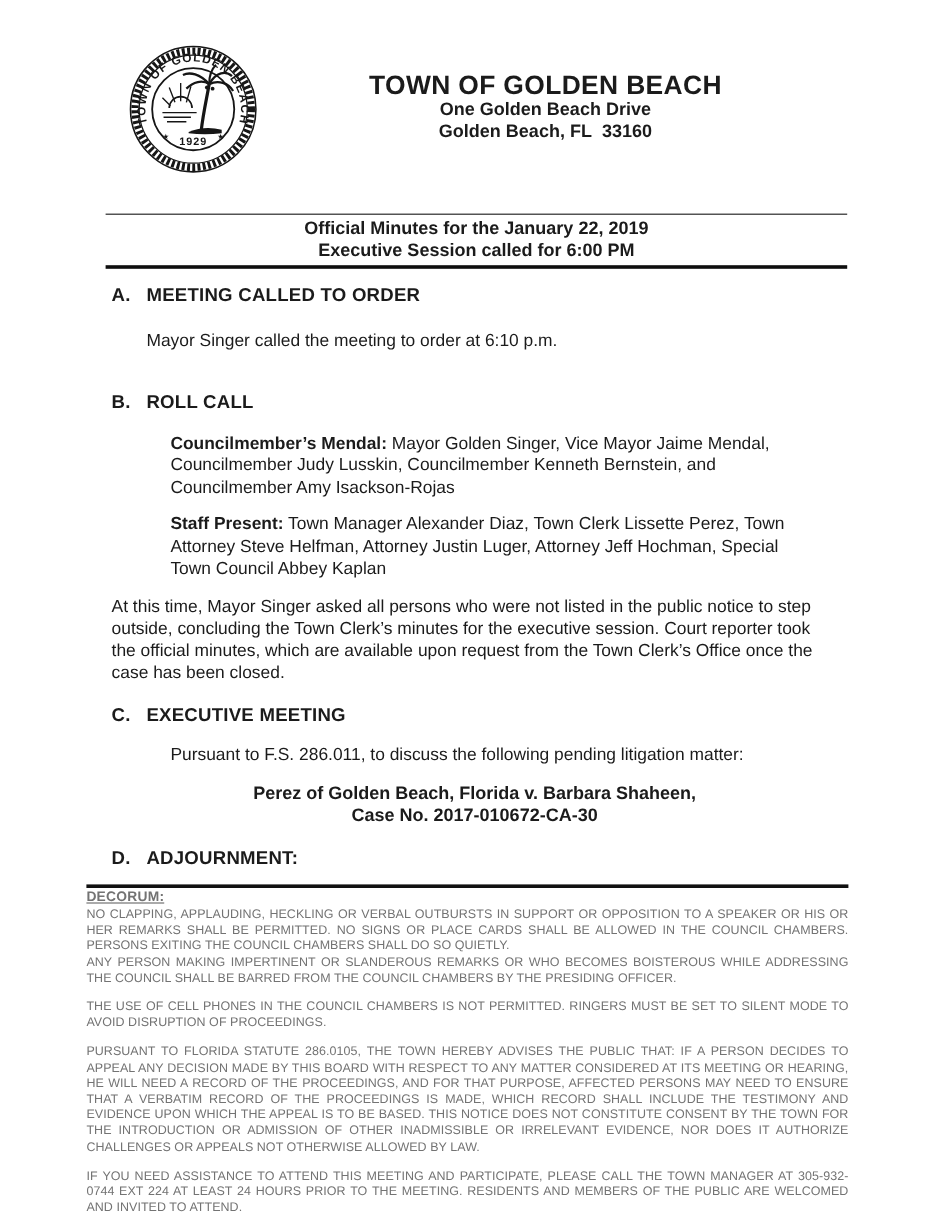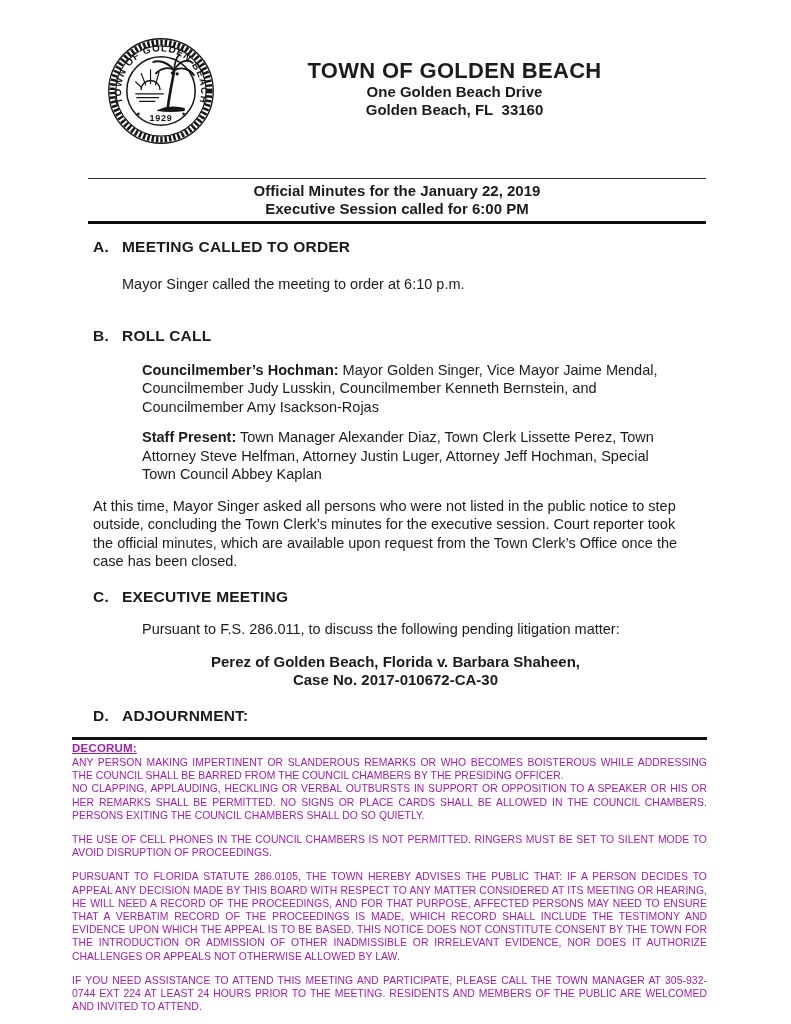--- a/index.html
+++ b/index.html
@@ -94,21 +94,21 @@
     font-size: 15px;
     line-height: 18px;
   }
   
   .footer {
     margin-left: -21px;
     margin-right: -9px;
     margin-top: 12px;
     border-top: 3px solid #111111;
     padding-top: 2px;
-    color: #a21caf;
+    color: #737373;
   }
   .decorum-heading {
     font-size: 11.5px;
     font-weight: bold;
     text-decoration: underline;
     letter-spacing: 0.2px;
     line-height: 13px;
     margin-bottom: 1px;
   }
   .footer p {
@@ -183,42 +183,42 @@
     <div class="section-heading h-a">
       <span class="letter">A.</span>
       <span class="heading-title">MEETING CALLED TO ORDER</span>
     </div>
     <div class="body-text indent1">Mayor Singer called the meeting to order at 6:10 p.m.</div>
 
     <div class="section-heading h-b">
       <span class="letter">B.</span>
       <span class="heading-title">ROLL CALL</span>
     </div>
-    <div class="body-text indent2"><b>Councilmember’s Hochman:</b><span> Mayor Golden Singer, Vice Mayor Jaime Mendal, Councilmember Judy Lusskin, Councilmember Kenneth Bernstein, and Councilmember Amy Isackson-Rojas</span></div>
+    <div class="body-text indent2"><b>Councilmember’s Mendal:</b><span> Mayor Golden Singer, Vice Mayor Jaime Mendal, Councilmember Judy Lusskin, Councilmember Kenneth Bernstein, and Councilmember Amy Isackson-Rojas</span></div>
     <div class="body-text indent2 gap-block"><b>Staff Present:</b><span> Town Manager Alexander Diaz, Town Clerk Lissette Perez, Town Attorney Steve Helfman, Attorney Justin Luger, Attorney Jeff Hochman, Special Town Council Abbey Kaplan</span></div>
     <div class="body-text flush-para">At this time, Mayor Singer asked all persons who were not listed in the public notice to step outside, concluding the Town Clerk’s minutes for the executive session. Court reporter took the official minutes, which are available upon request from the Town Clerk’s Office once the case has been closed.</div>
 
     <div class="section-heading h-c">
       <span class="letter">C.</span>
       <span class="heading-title">EXECUTIVE MEETING</span>
     </div>
     <div class="body-text indent2" style="width:auto; margin-top:14px;">Pursuant to F.S. 286.011, to discuss the following pending litigation matter:</div>
     <div class="case-block">
       <div>Perez of Golden Beach, Florida v. Barbara Shaheen,</div>
       <div>Case No. 2017-010672-CA-30</div>
     </div>
 
     <div class="section-heading h-d">
       <span class="letter">D.</span>
       <span class="heading-title">ADJOURNMENT:</span>
     </div>
 
     <div class="footer">
       <div class="decorum-heading">DECORUM:</div>
+      <p>NO CLAPPING, APPLAUDING, HECKLING OR VERBAL OUTBURSTS IN SUPPORT OR OPPOSITION TO A SPEAKER OR HIS OR HER REMARKS SHALL BE PERMITTED. NO SIGNS OR PLACE CARDS SHALL BE ALLOWED IN THE COUNCIL CHAMBERS. PERSONS EXITING THE COUNCIL CHAMBERS SHALL DO SO QUIETLY.</p>
       <p>ANY PERSON MAKING IMPERTINENT OR SLANDEROUS REMARKS OR WHO BECOMES BOISTEROUS WHILE ADDRESSING THE COUNCIL SHALL BE BARRED FROM THE COUNCIL CHAMBERS BY THE PRESIDING OFFICER.</p>
-      <p>NO CLAPPING, APPLAUDING, HECKLING OR VERBAL OUTBURSTS IN SUPPORT OR OPPOSITION TO A SPEAKER OR HIS OR HER REMARKS SHALL BE PERMITTED. NO SIGNS OR PLACE CARDS SHALL BE ALLOWED IN THE COUNCIL CHAMBERS. PERSONS EXITING THE COUNCIL CHAMBERS SHALL DO SO QUIETLY.</p>
       <p class="spaced">THE USE OF CELL PHONES IN THE COUNCIL CHAMBERS IS NOT PERMITTED. RINGERS MUST BE SET TO SILENT MODE TO AVOID DISRUPTION OF PROCEEDINGS.</p>
       <p class="spaced">PURSUANT TO FLORIDA STATUTE 286.0105, THE TOWN HEREBY ADVISES THE PUBLIC THAT: IF A PERSON DECIDES TO APPEAL ANY DECISION MADE BY THIS BOARD WITH RESPECT TO ANY MATTER CONSIDERED AT ITS MEETING OR HEARING, HE WILL NEED A RECORD OF THE PROCEEDINGS, AND FOR THAT PURPOSE, AFFECTED PERSONS MAY NEED TO ENSURE THAT A VERBATIM RECORD OF THE PROCEEDINGS IS MADE, WHICH RECORD SHALL INCLUDE THE TESTIMONY AND EVIDENCE UPON WHICH THE APPEAL IS TO BE BASED. THIS NOTICE DOES NOT CONSTITUTE CONSENT BY THE TOWN FOR THE INTRODUCTION OR ADMISSION OF OTHER INADMISSIBLE OR IRRELEVANT EVIDENCE, NOR DOES IT AUTHORIZE CHALLENGES OR APPEALS NOT OTHERWISE ALLOWED BY LAW.</p>
       <p class="spaced">IF YOU NEED ASSISTANCE TO ATTEND THIS MEETING AND PARTICIPATE, PLEASE CALL THE TOWN MANAGER AT 305-932-0744 EXT 224 AT LEAST 24 HOURS PRIOR TO THE MEETING. RESIDENTS AND MEMBERS OF THE PUBLIC ARE WELCOMED AND INVITED TO ATTEND.</p>
     </div>
 
   </div>
 </div>
 
 </body></html>

